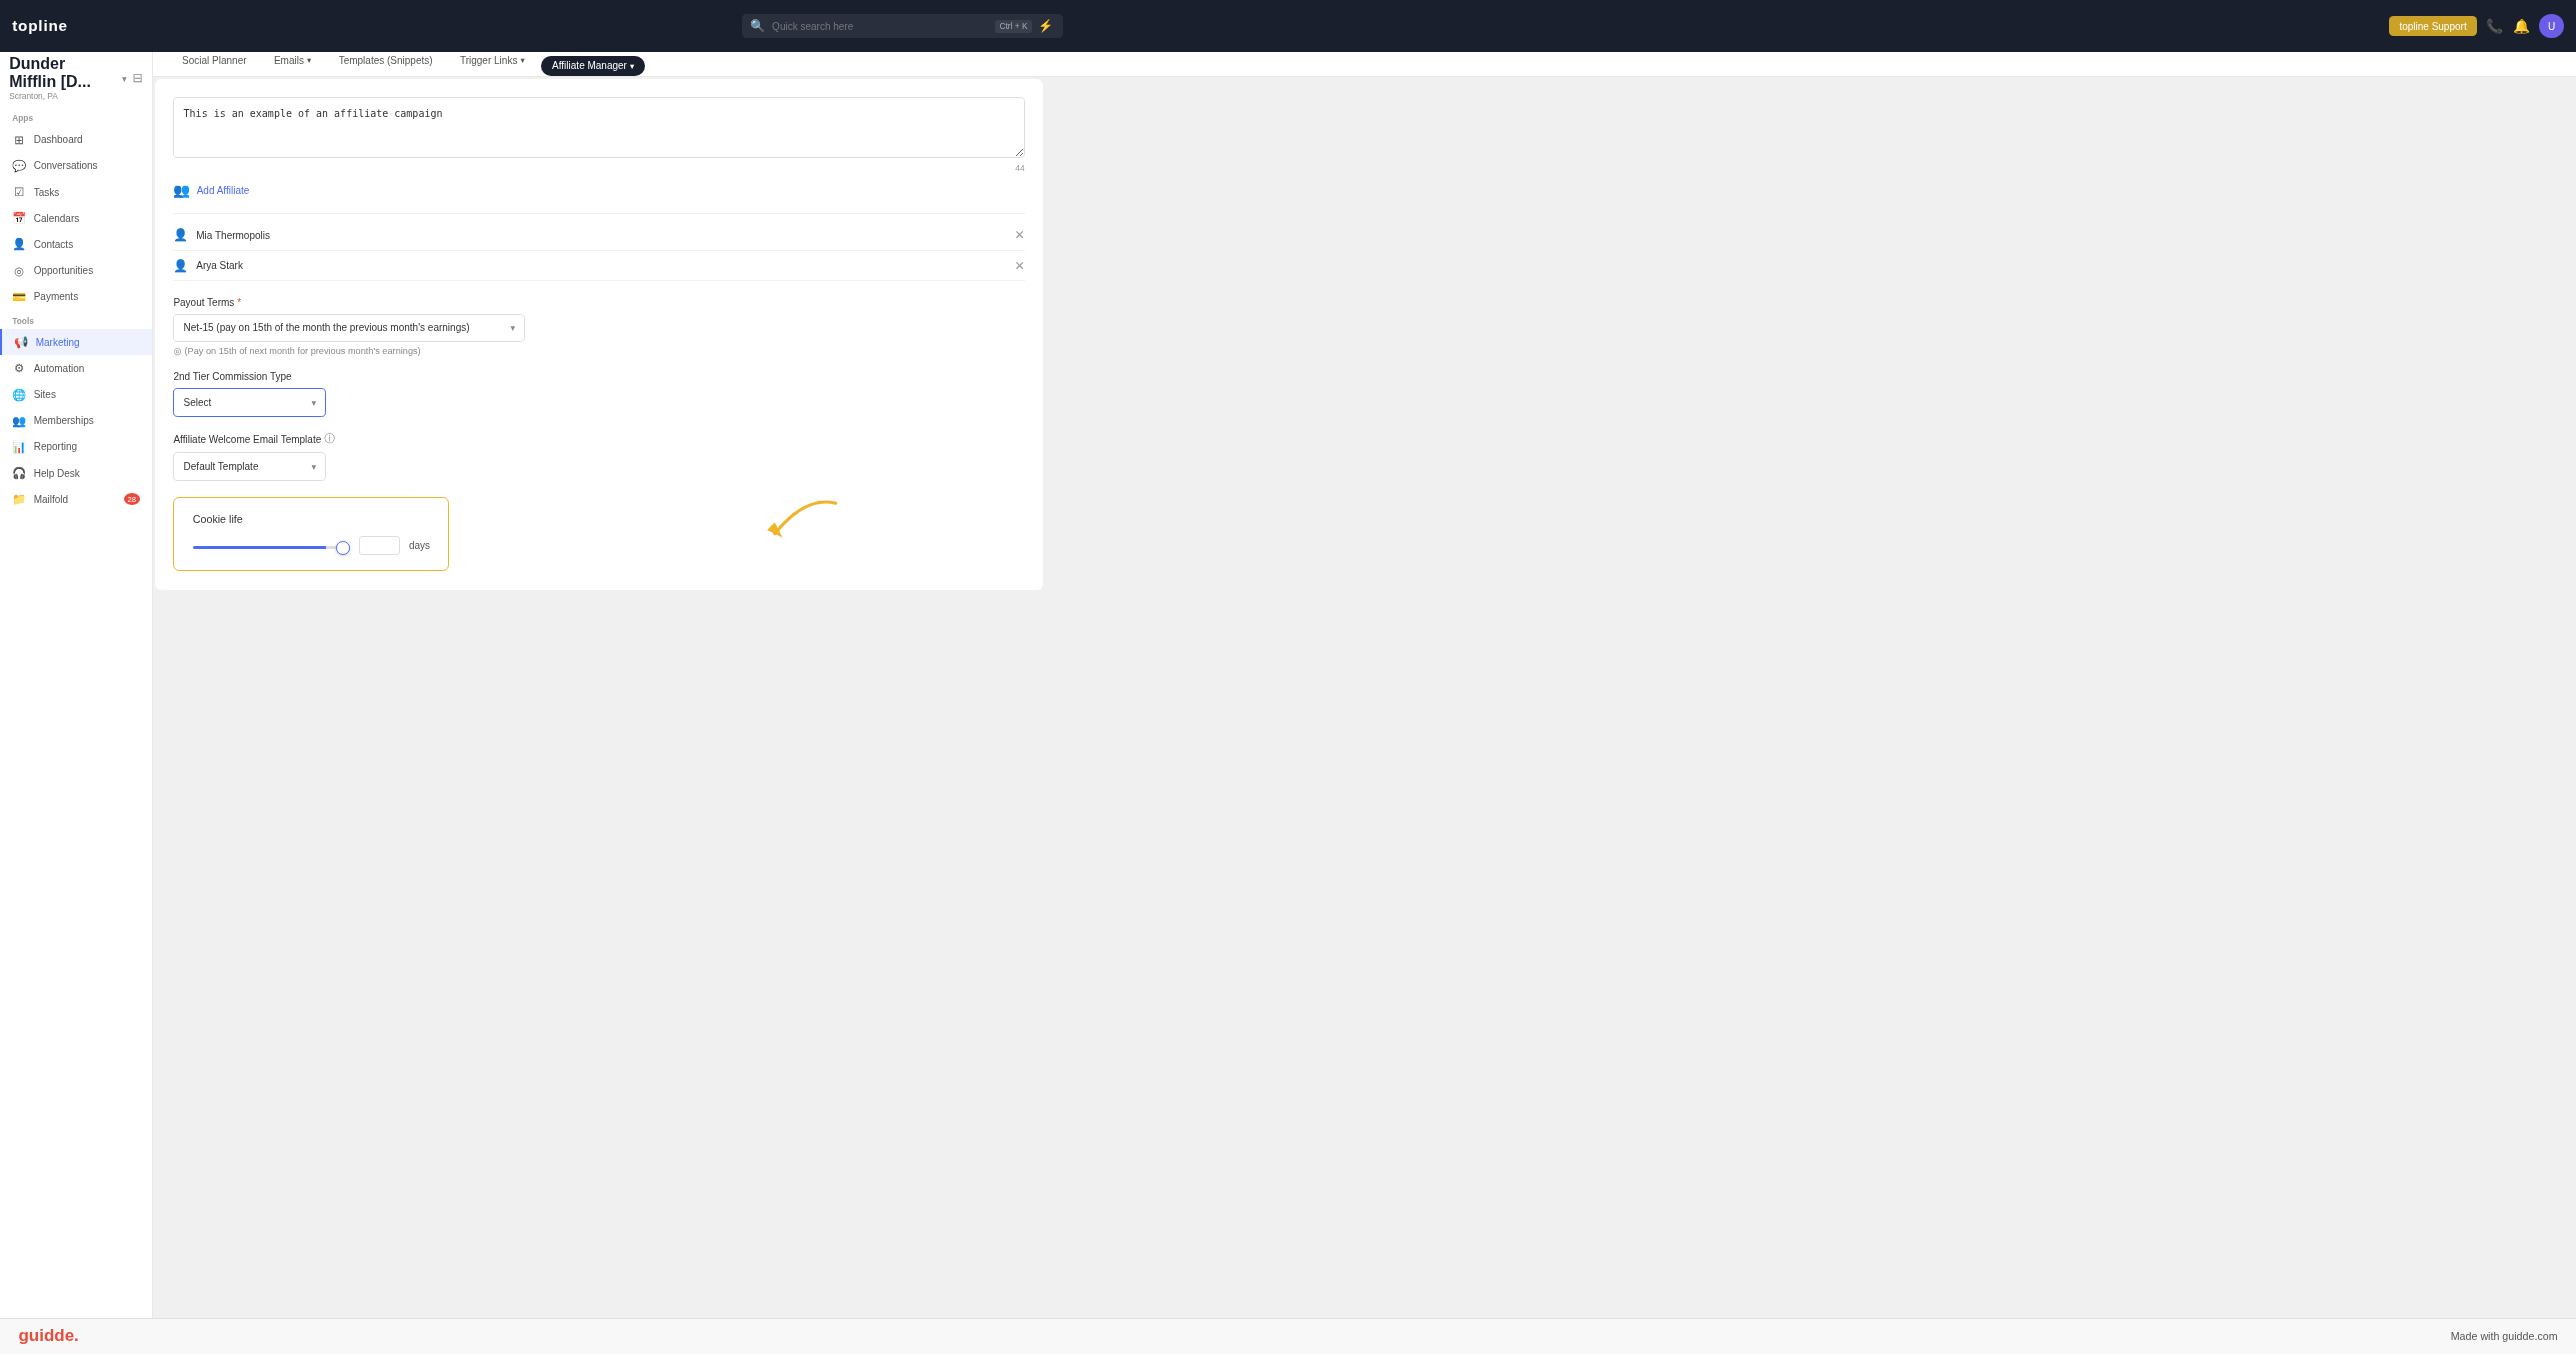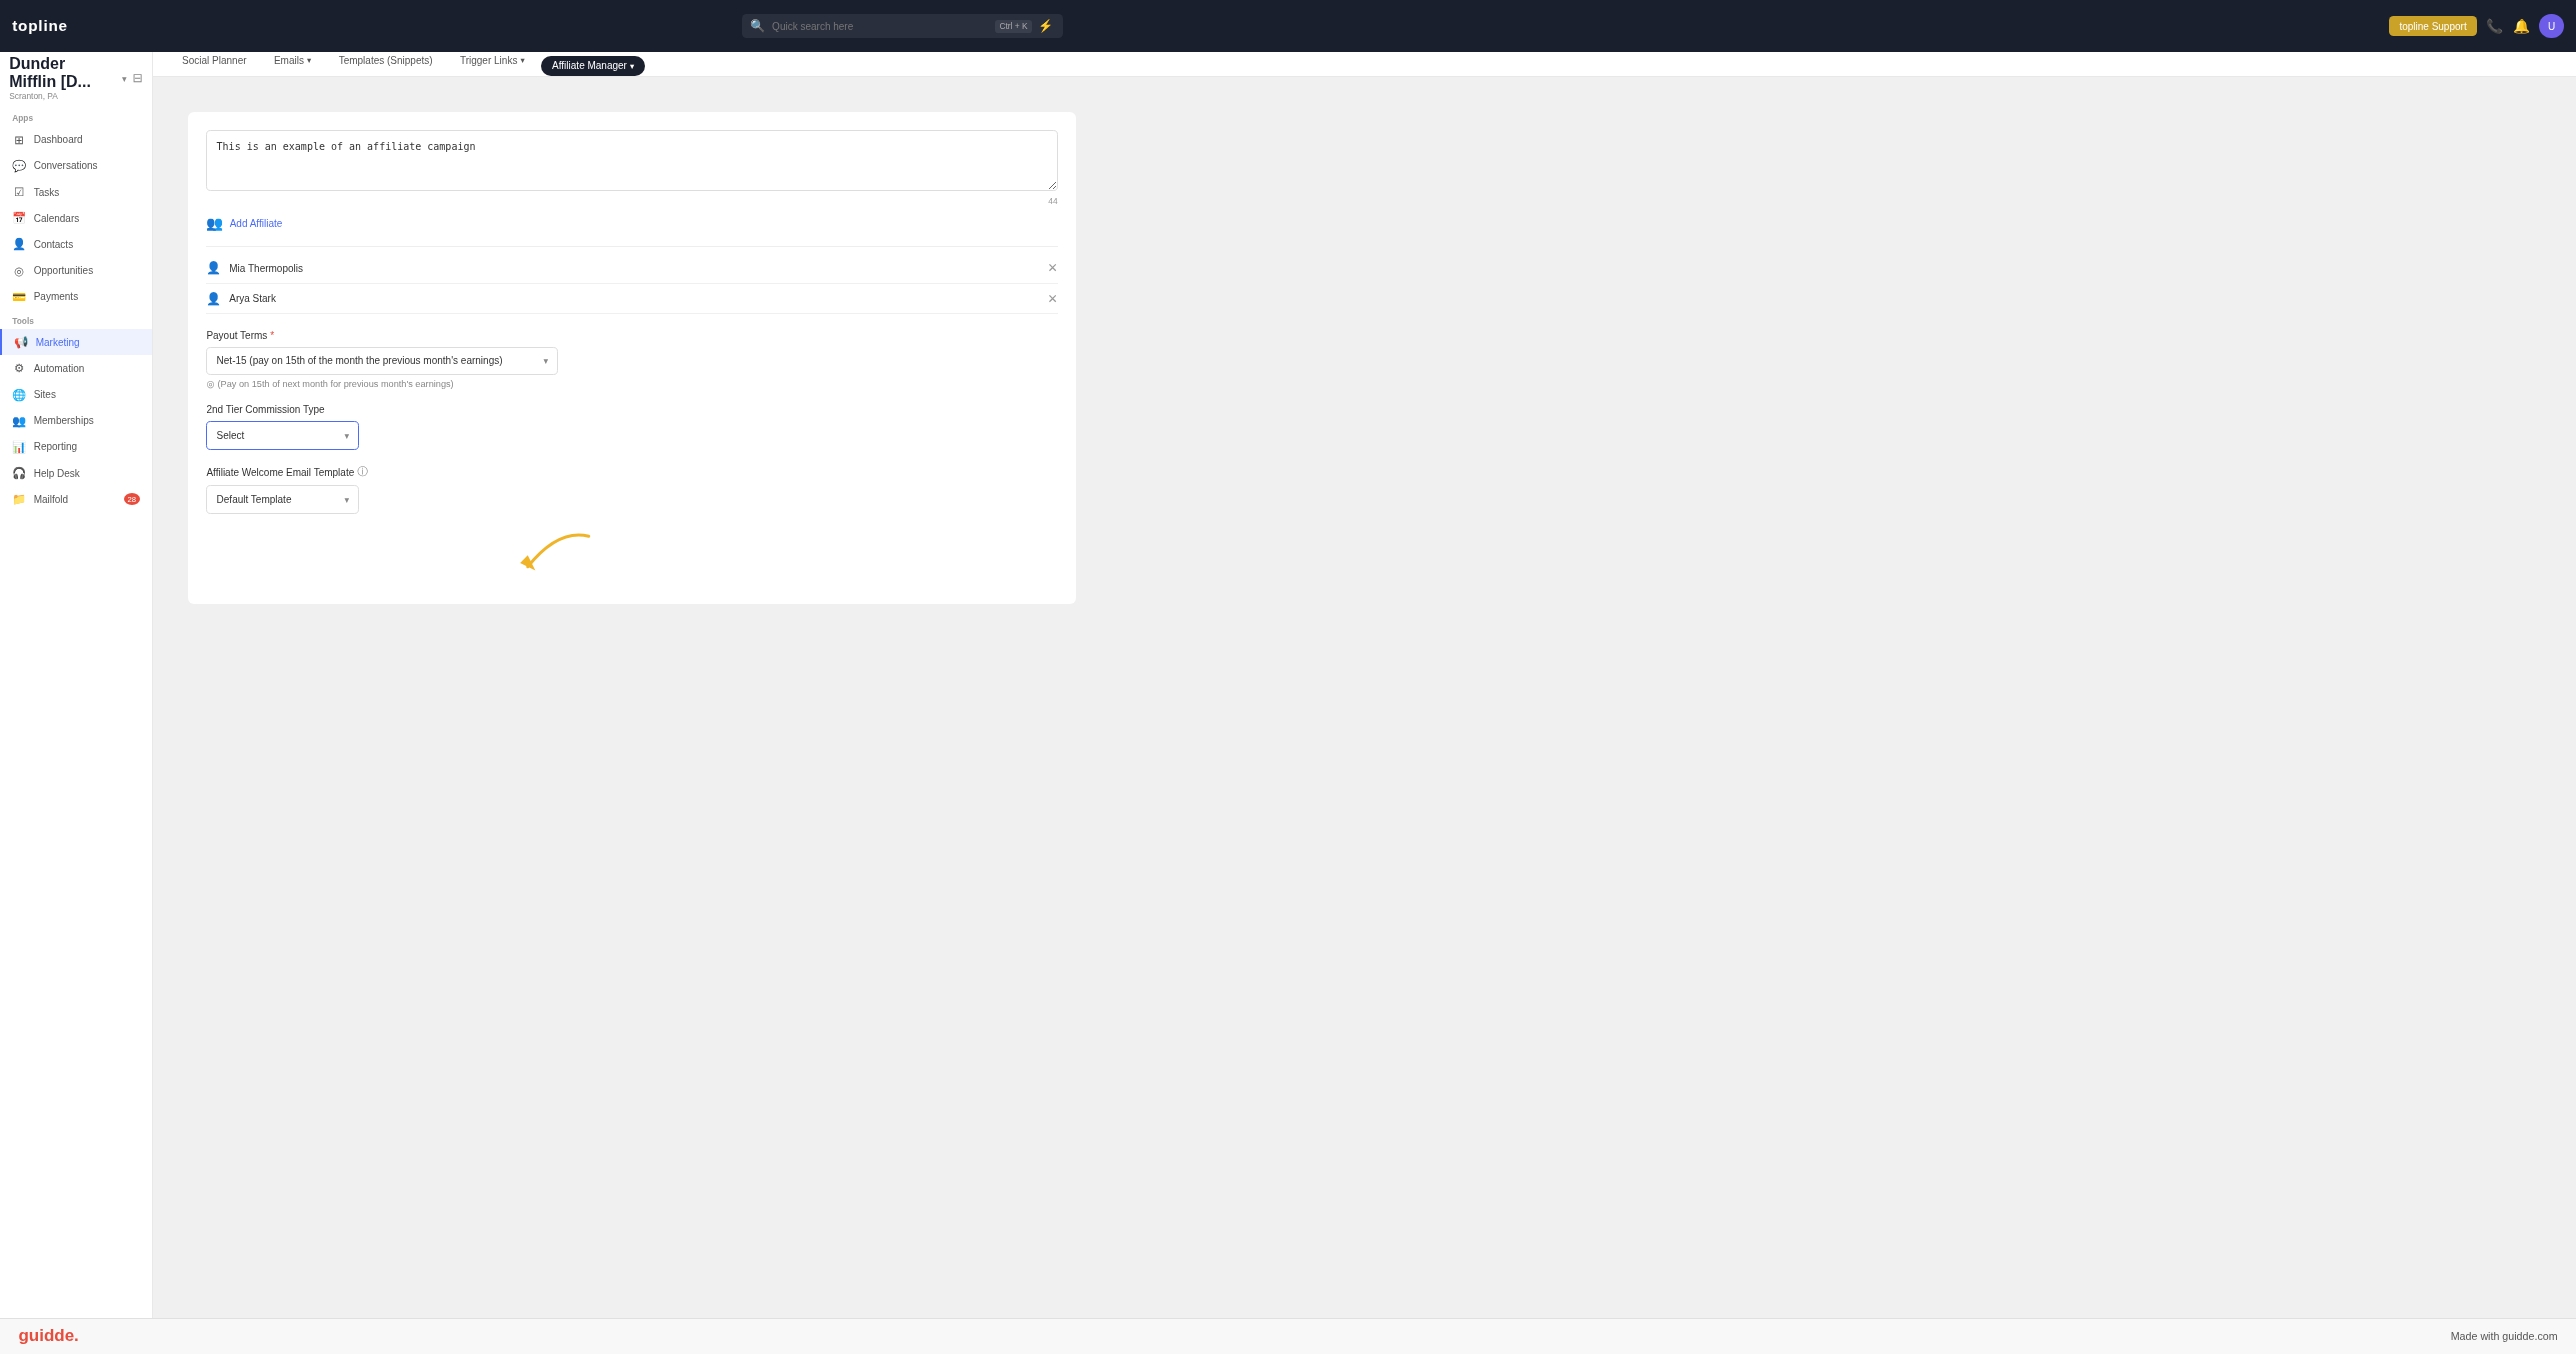--- a/index.html
+++ b/index.html
@@ -59,21 +59,21 @@
     .nav-tab {
       padding: 9.2px 10.7px; font-size: 10px; color: #555; cursor: pointer;
       border-bottom: 1.5px solid transparent; display: flex; align-items: center; gap: 3.1px;
     }
     .nav-tab.active-tab {
       background: #1a1f2e; color: #fff; border-radius: 15.3px; border-bottom: none; padding: 4.6px 10.7px;
     }
     .nav-tab-chevron { font-size: 8.4px; }
 
     
-    .main { flex: 1; overflow-y: auto; background: #f0f0f0; padding: 35px; }
+    .main { flex: 1; overflow-y: auto; background: #f0f0f0; padding: 2px; }
 
     
     .form-card { background: #fff; border-radius: 6.1px; padding: 18.4px; max-width: 888px; }
 
     .textarea-field {
       width: 100%; border: 0.8px solid #ddd; border-radius: 4.6px; padding: 9.2px;
       font-size: 10px; color: #333; resize: vertical; min-height: 61px; outline: none;
     }
     .char-count { text-align: right; font-size: 8.4px; color: #999; margin-top: 1.5px; }
 
@@ -310,20 +310,30 @@
         <div class="field-label" style="display:flex;align-items:center;gap:3px;">
           <span>Affiliate Welcome Email Template</span>
           <span class="info-icon">ⓘ</span>
         </div>
         <div class="select-field small">
           <span>Default Template</span>
           <span class="select-field-chevron">▾</span>
         </div>
 
         
+        <div class="cookie-life-box">
+          <div class="cookie-life-label">Cookie life</div>
+          <div class="cookie-life-controls">
+            <div class="slider-container">
+              <input type="range" class="slider" min="0" max="365" value="365" style="">
+            </div>
+            <input type="text" class="cookie-days-input" style="">
+            <span class="cookie-days-label">days</span>
+          </div>
+        </div>
 
         
         <div style="margin-top:7.7px; margin-left: 276px; display:inline-block;">
           <svg width="122" height="61" viewBox="0 0 160 80">
             <path d="M 140 20 Q 100 10 60 60" stroke="#f0b429" stroke-width="4" fill="none" stroke-linecap="round"></path>
             <polygon points="50,55 70,65 60,45" fill="#f0b429"></polygon>
           </svg>
         </div>
 
       </div>

